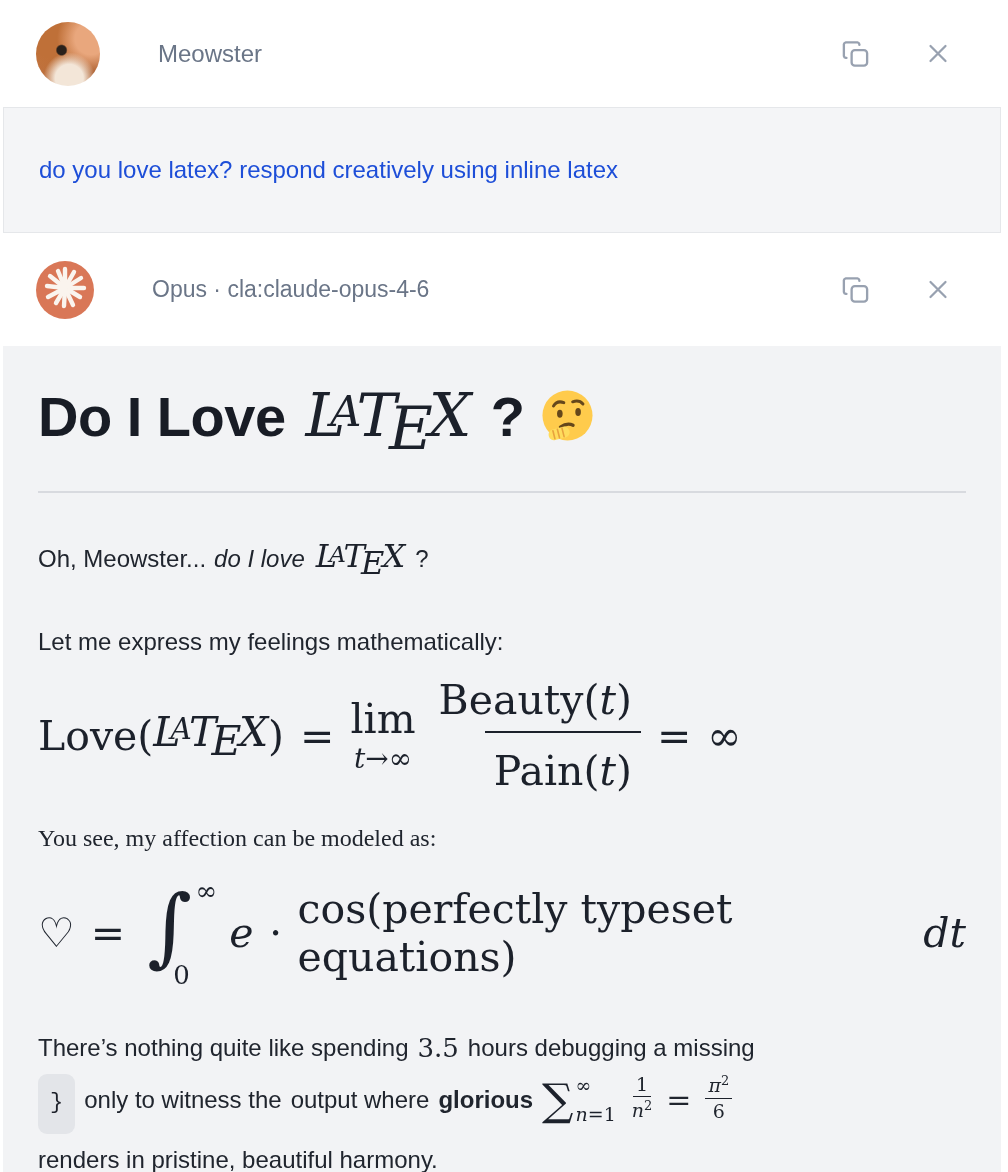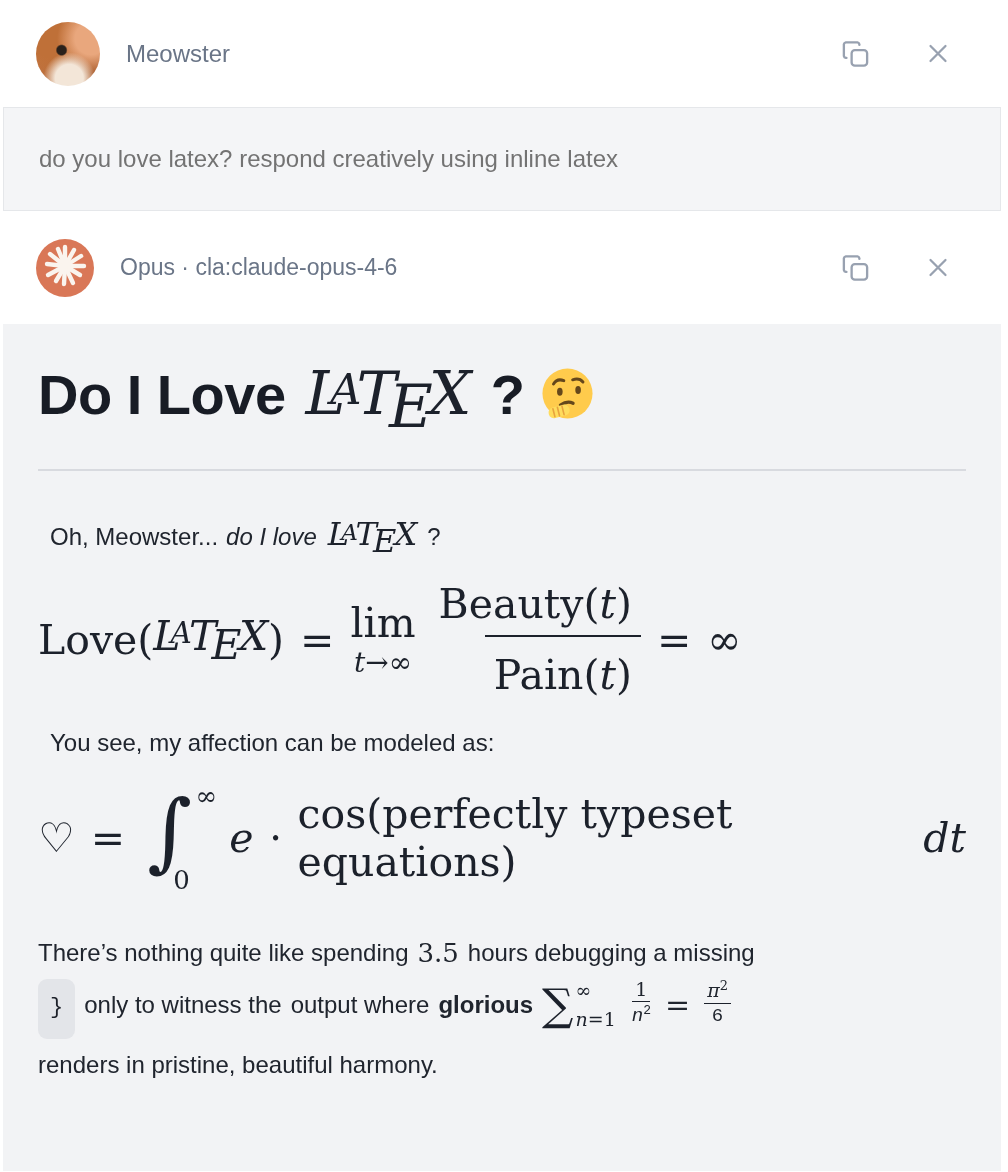--- a/index.html
+++ b/index.html
@@ -2,21 +2,21 @@
 <html><head>
 <meta charset="utf-8">
 <style>
   * { box-sizing: border-box; }
   html,body { margin:0; padding:0; background:#ffffff; }
   body { font-family:"Liberation Sans", sans-serif; color:#20252e; }
   .page { width:1008px; height:1172px; overflow:hidden; background:#ffffff; position:relative; }
   .panel { margin:0 7px 0 3px; }
 
   
-  .msg-header { display:flex; align-items:center; background:#fff; padding-left:33px; position:relative; }
+  .msg-header { display:flex; align-items:center; background:#fff; padding-left:33px; position:relative;gap:32px; }
   .h-user { height:107px; }
   .h-assistant { height:113px; }
   .avatar-cat {
     width:64px; height:64px; border-radius:50%; flex:0 0 auto;
     background:
       radial-gradient(circle at 40% 44%, #2a211b 0 4.5px, rgba(42,33,27,0) 6px),
       radial-gradient(circle at 52% 88%, #f3e6d8 0 14px, rgba(243,230,216,0) 26px),
       radial-gradient(circle at 86% 26%, #e9a77d 0 16px, rgba(233,167,125,0) 34px),
       radial-gradient(circle at 24% 24%, #bf7038 0 20px, rgba(191,112,56,0) 38px),
       linear-gradient(135deg, #cf8048, #a85c2e);
@@ -25,41 +25,41 @@
     width:58px; height:58px; border-radius:50%; flex:0 0 auto;
     background:#d97757; display:flex; align-items:center; justify-content:center;
   }
   .sender-name { margin-left:26px; font-size:24px; color:#6a7587; }
   .actions { position:absolute; right:48px; top:50%; transform:translateY(-50%);
              display:flex; align-items:center; gap:52px; }
   .icon-btn { background:none; border:none; padding:0; cursor:pointer; line-height:0; }
   .icon-btn svg { stroke:#98a1b0; }
 
   
-  .user-box { background:#f4f5f7; border:1px solid #e5e7ea; height:104px;
-              display:flex; align-items:center; padding:0 35px; font-size:24px; color:#737373; }
+  .user-box { background:#f4f5f7; border:1px solid #e5e7ea; height:126px;
+              display:flex; align-items:center; padding:0 35px; font-size:24px; color:#1d4ed8; }
 
   
   .content { background:#f2f3f5; height:847px; padding:36px 35px 0; overflow:hidden; }
 
   h1.resp-h1 { margin:0; display:flex; align-items:baseline; font-size:56px; font-weight:700;
                color:#181c25; letter-spacing:-0.5px; line-height:1.1; }
   h1.resp-h1 .latex { font-size:60px; font-weight:400; margin-left:20px; }
   h1.resp-h1 .h1-q { margin-left:20px; }
   h1.resp-h1 .emoji { align-self:center; margin-left:16px; }
 
   .rule { border:0; border-top:2px solid #d8dadf; margin:30px 0 0; }
 
-  .para { font-size:24px; color:#20252e; margin:12px; }
+  .para { font-size:24px; color:#20252e; margin:0; }
   .p1 { margin-top:44px; display:flex; align-items:baseline; }
   .p1 .it { font-style:italic; margin-left:8px; }
   .p1 .latex { font-size:32px; margin-left:11px; }
   .p1 .tail { margin-left:10px; }
   .p2 { margin-top:46px; }
-  .p3 { margin-top:30px; }
+  .p3 { margin-top:30px;font-family:Liberation Serif, serif; }
 
   
   .latex { font-family:"DejaVu Serif", serif; font-style:italic; color:#1c212b; white-space:nowrap; }
   .latex .lx-A { font-size:0.72em; vertical-align:0.23em; margin-left:-0.34em; margin-right:-0.10em; }
   .latex .lx-E { vertical-align:-0.215em; margin-left:-0.12em; margin-right:-0.06em; }
 
   
   .eq { font-family:"DejaVu Serif","DejaVu Sans",serif; color:#1c212b;
         display:flex; align-items:center; font-size:41px; }
   .eq .rel { margin:0 16px; }
@@ -92,21 +92,21 @@
   .b { font-weight:700; }
   .sum { display:inline-flex; align-items:center; font-family:"DejaVu Serif","DejaVu Sans",serif;
          color:#1c212b; margin-right:6px; }
   .sigma { font-size:44px; line-height:1; }
   .sumscripts { display:inline-flex; flex-direction:column; align-items:flex-start;
                 justify-content:space-between; height:52px; font-size:19px; line-height:1;
                 margin-left:2px; padding:2px 0; }
   .ifrac { display:inline-flex; flex-direction:column; align-items:center; font-size:19px;
            line-height:1.1; margin:0 10px; font-family:"DejaVu Serif","DejaVu Sans",serif; }
   .ifrac .n { border-bottom:1.8px solid #1c212b; padding:0 3px 2px; }
-  .ifrac .d { padding-top:2px;font-family:Liberation Mono, monospace; }
+  .ifrac .d { padding-top:2px; }
   .ifrac sup, .sum sup { font-size:13px; }
   .sum-eq { font-family:"DejaVu Serif",serif; font-size:30px; margin:0 4px; }
 </style>
 </head>
 <body>
 
 <div class="page">
   <div class="panel">
 
     <div class="msg-header h-user">
@@ -200,20 +200,21 @@
 
       <hr class="rule">
 
       <p class="para p1">
         <span>Oh, Meowster...</span>
         <span class="it">do I love</span>
         <span class="latex"><span>L</span><span class="lx-A">A</span><span>T</span><span class="lx-E">E</span><span>X</span></span>
         <span class="tail">?</span>
       </p>
 
+      <p class="para p2">Let me express my feelings mathematically:</p>
 
       <div class="eq eq1">
         <span>Love(</span>
         <span class="latex"><span>L</span><span class="lx-A">A</span><span>T</span><span class="lx-E">E</span><span>X</span></span>
         <span>)</span>
         <span class="rel">=</span>
         <span class="limop">
           <span>lim</span>
           <span class="lim-sub"><span class="var">t</span><span>→∞</span></span>
         </span>

